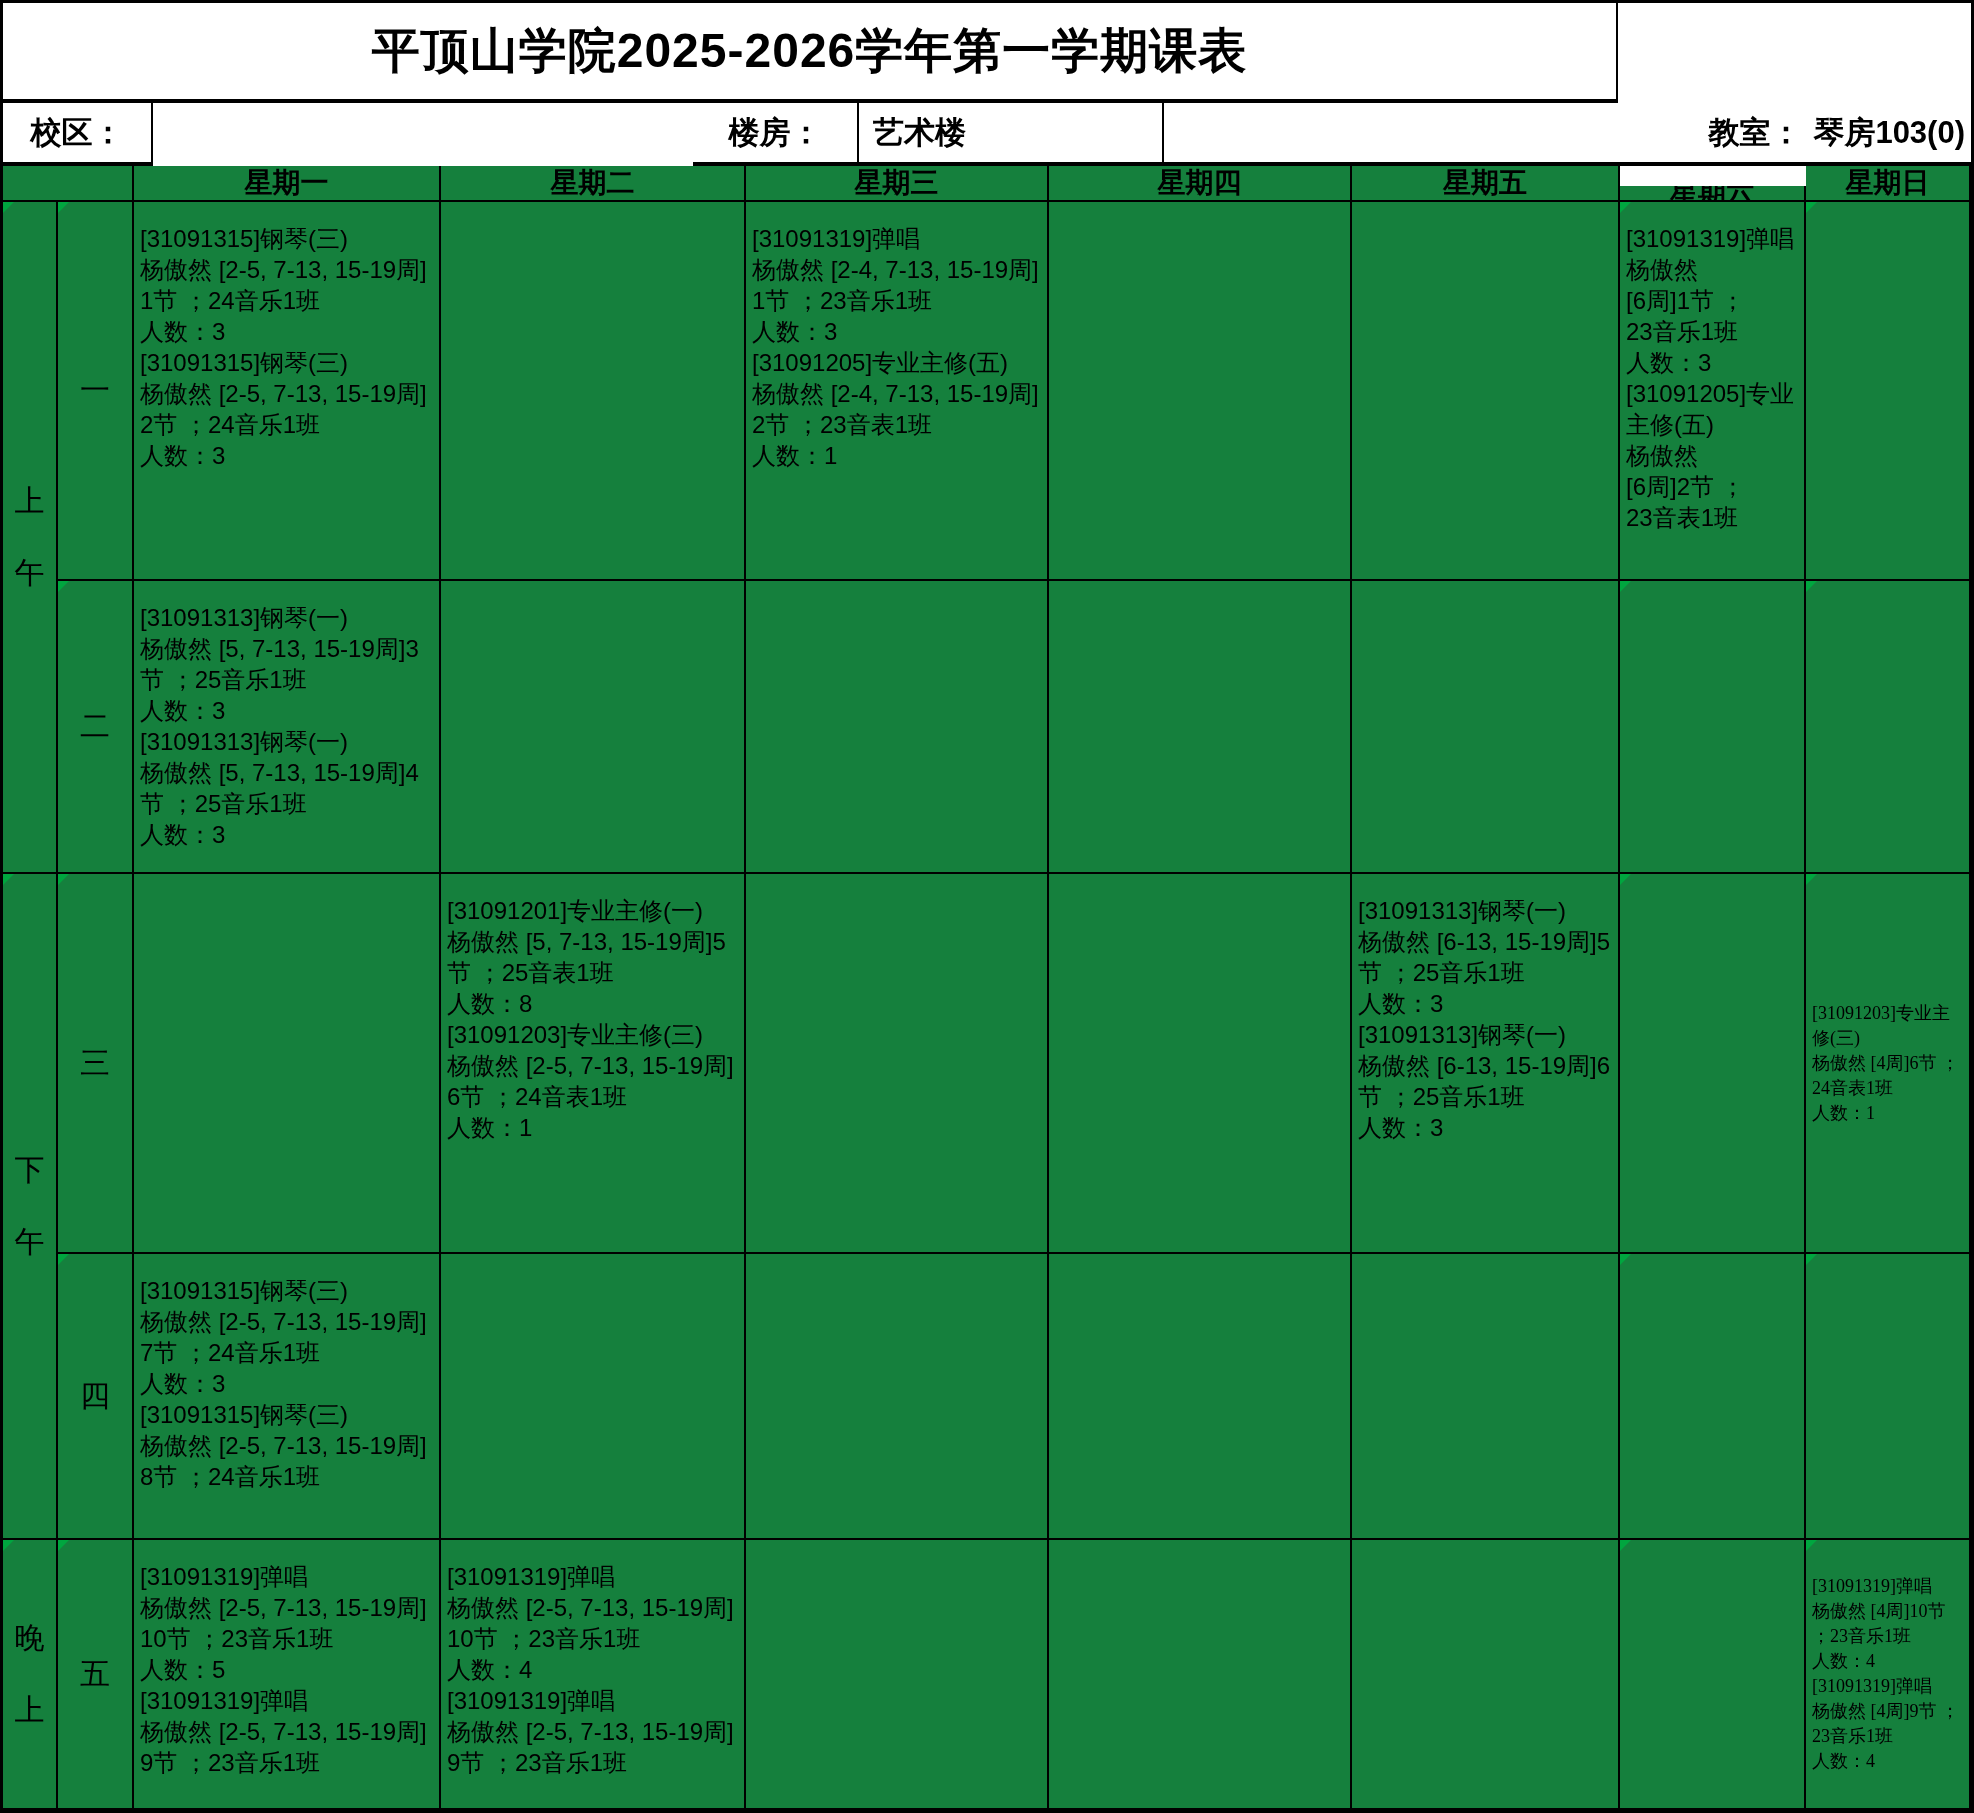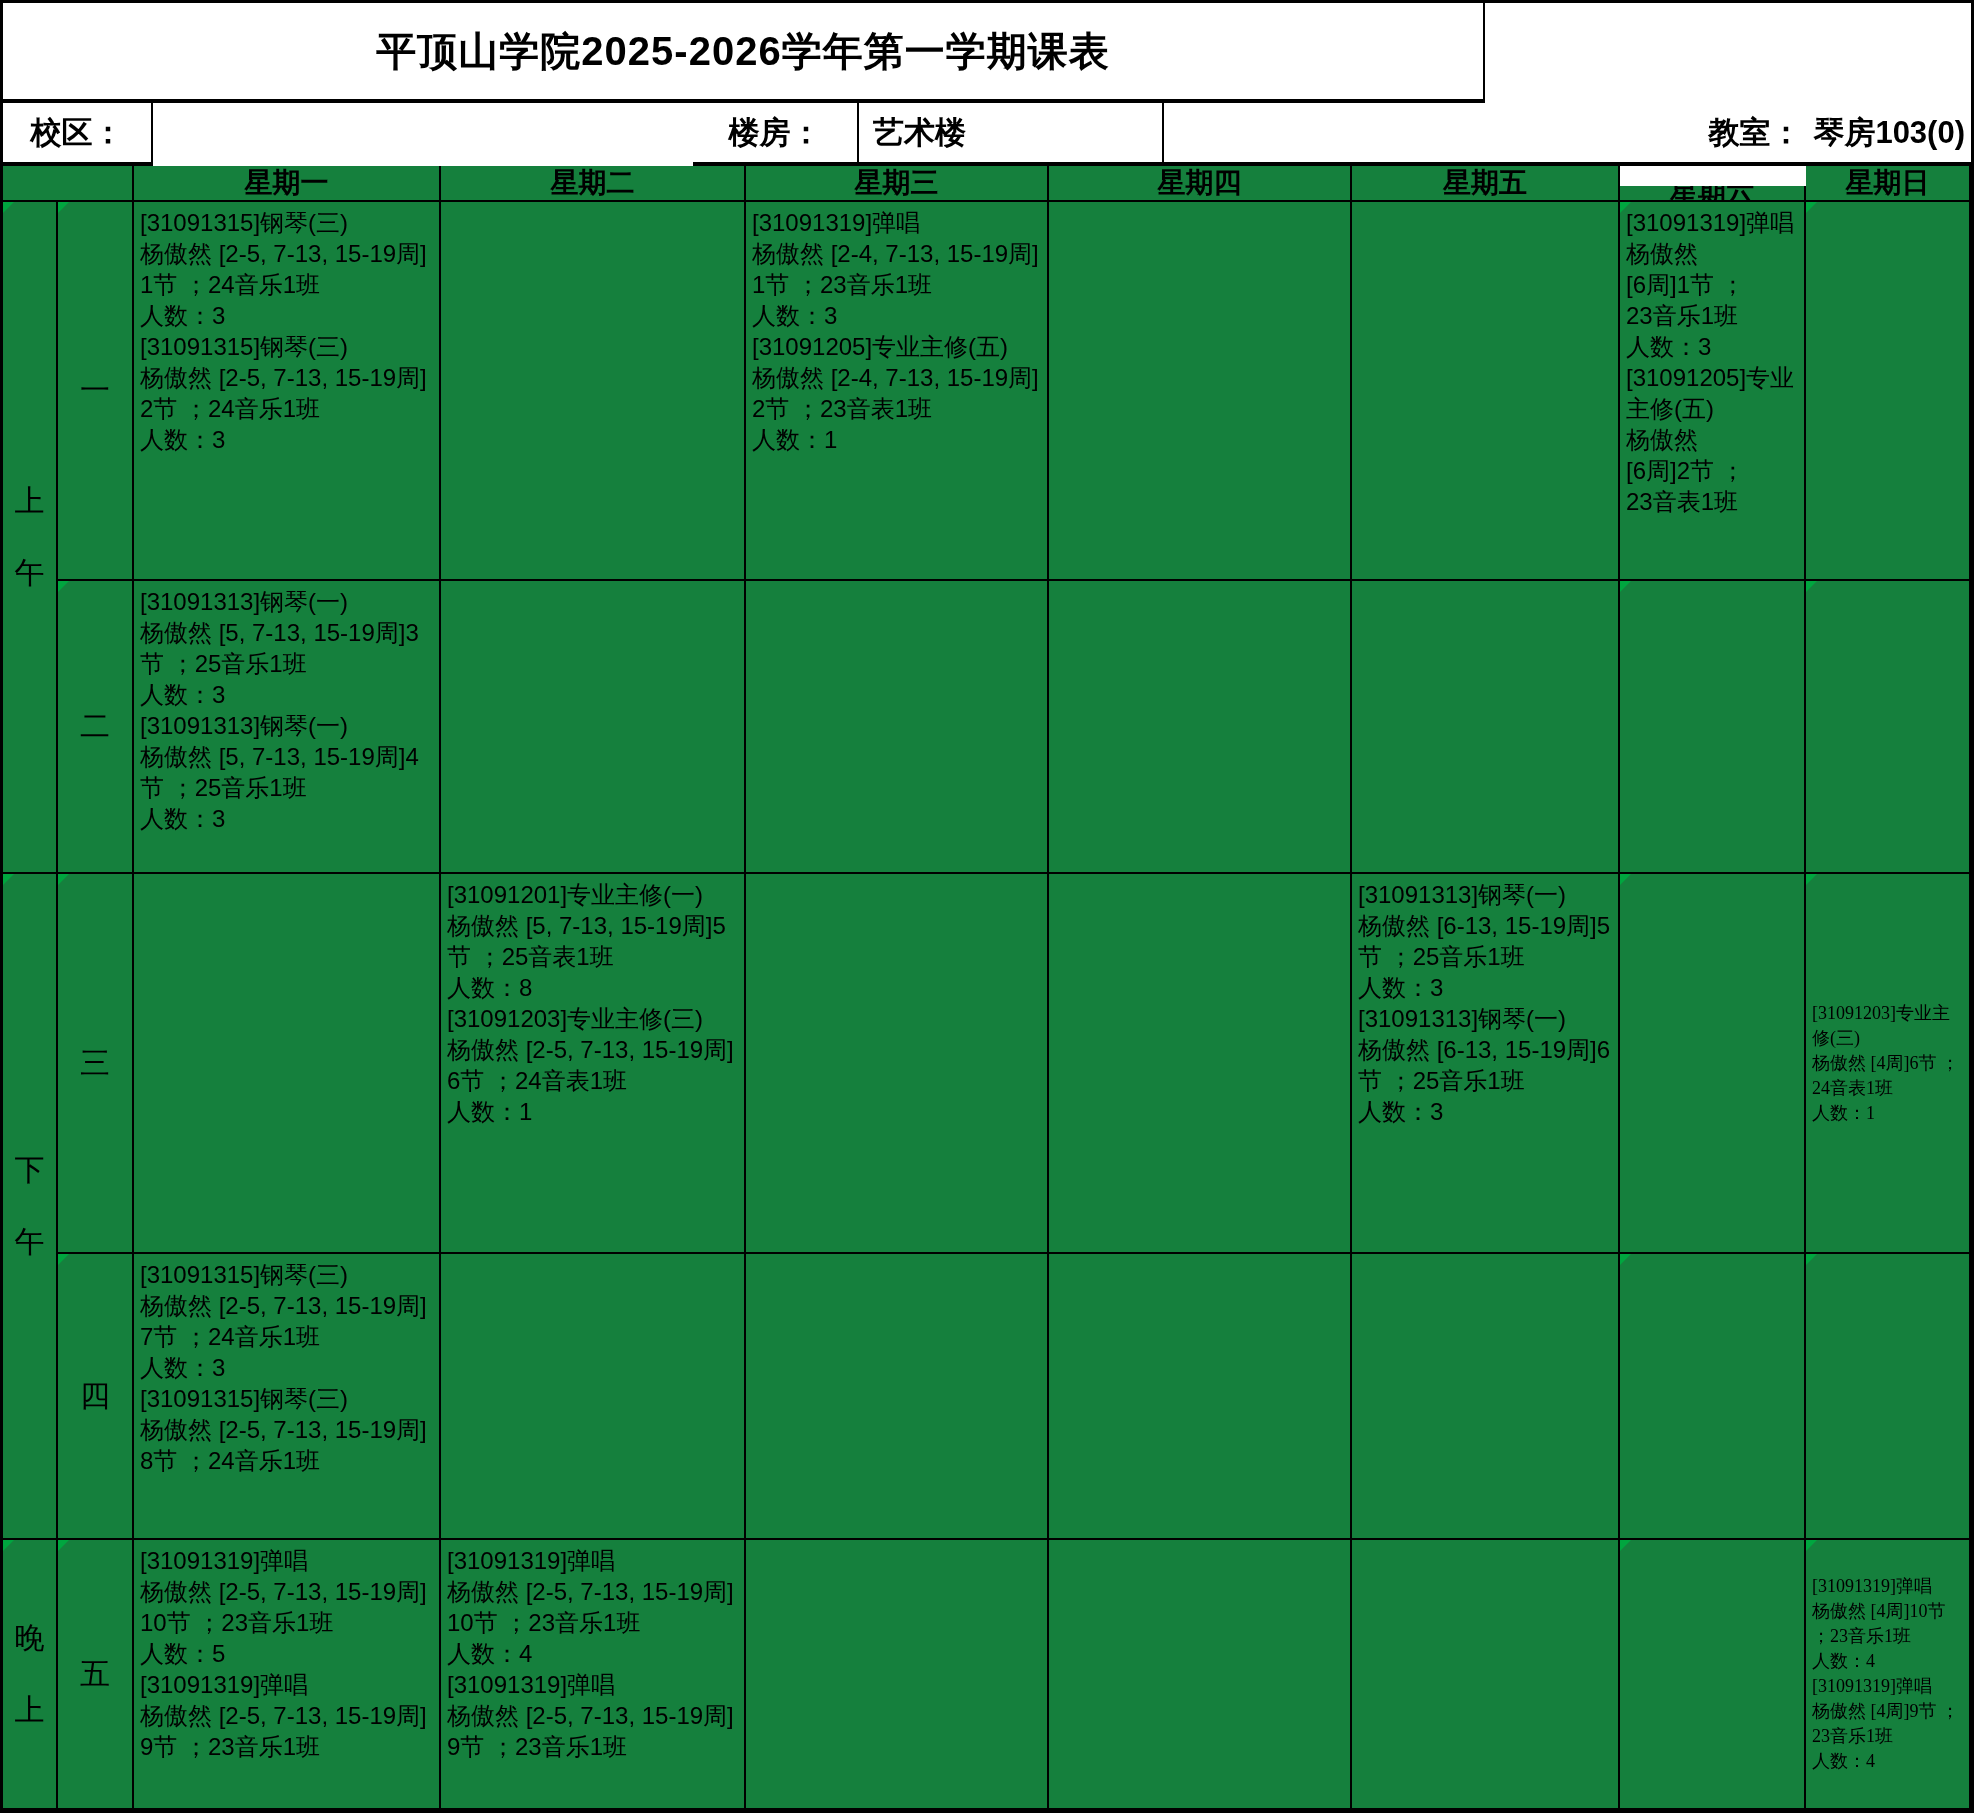--- a/index.html
+++ b/index.html
@@ -12,21 +12,21 @@
     overflow: hidden;
     font-family: "Liberation Sans", "DejaVu Sans", sans-serif;
   }
   
   .r1c {
     position: absolute; top: 0; height: 100px;
     border-right: 2px solid #000; border-bottom: 4px solid #000;
     display: flex; align-items: center; justify-content: center;
     background: #fff;
   }
-  #titleCell { left: 0; width: 1482px; font-size: 40px; font-weight: bold; letter-spacing: 1px; }
+  #titleCell { left: 0; width: 1615px; font-size: 48px; font-weight: bold; letter-spacing: 1px; }
   #dateCell  { left: 1615px; width: 186px; font-family: "Liberation Serif","DejaVu Serif",serif; font-size: 33px; }
   #timeCell  { left: 1801px; right: 0; border-right: none; justify-content: flex-start; padding-left: 10px;
                font-family: "Liberation Serif","DejaVu Serif",serif; font-size: 33px; }
   
   .r2c {
     position: absolute; top: 100px; height: 63px;
     border-right: 2px solid #000; border-bottom: 4px solid #000;
     display: flex; align-items: center;
     font-weight: bold; font-size: 31px;
     background: #fff;
@@ -51,21 +51,21 @@
     position: relative;
     overflow: hidden;
     background: #15803d;
   }
   .hc { display: flex; align-items: center; justify-content: center; font-weight: bold; font-size: 28px; }
   .group, .pnum {
     display: flex; align-items: center; justify-content: center;
     font-size: 30px; text-align: center;
   }
   .group { white-space: pre-line; line-height: 72px; }
-  .cell { padding: 5px 2px 0 6px; font-size: 24px; line-height: 31px; word-break: break-all; }
+  .cell { padding: 21px 2px 0 6px; font-size: 24px; line-height: 31px; word-break: break-all; }
   .cell.small {
     display: flex; flex-direction: column; justify-content: center;
     font-family: "Liberation Serif","DejaVu Serif",serif;
     font-size: 18px; line-height: 25px; padding: 0 2px 0 6px;
   }
   .flag::before {
     content: ""; position: absolute; top: 0; left: 0; width: 0; height: 0;
     border-top: 11px solid var(--flag, #00a63f);
     border-right: 11px solid transparent;
   }

